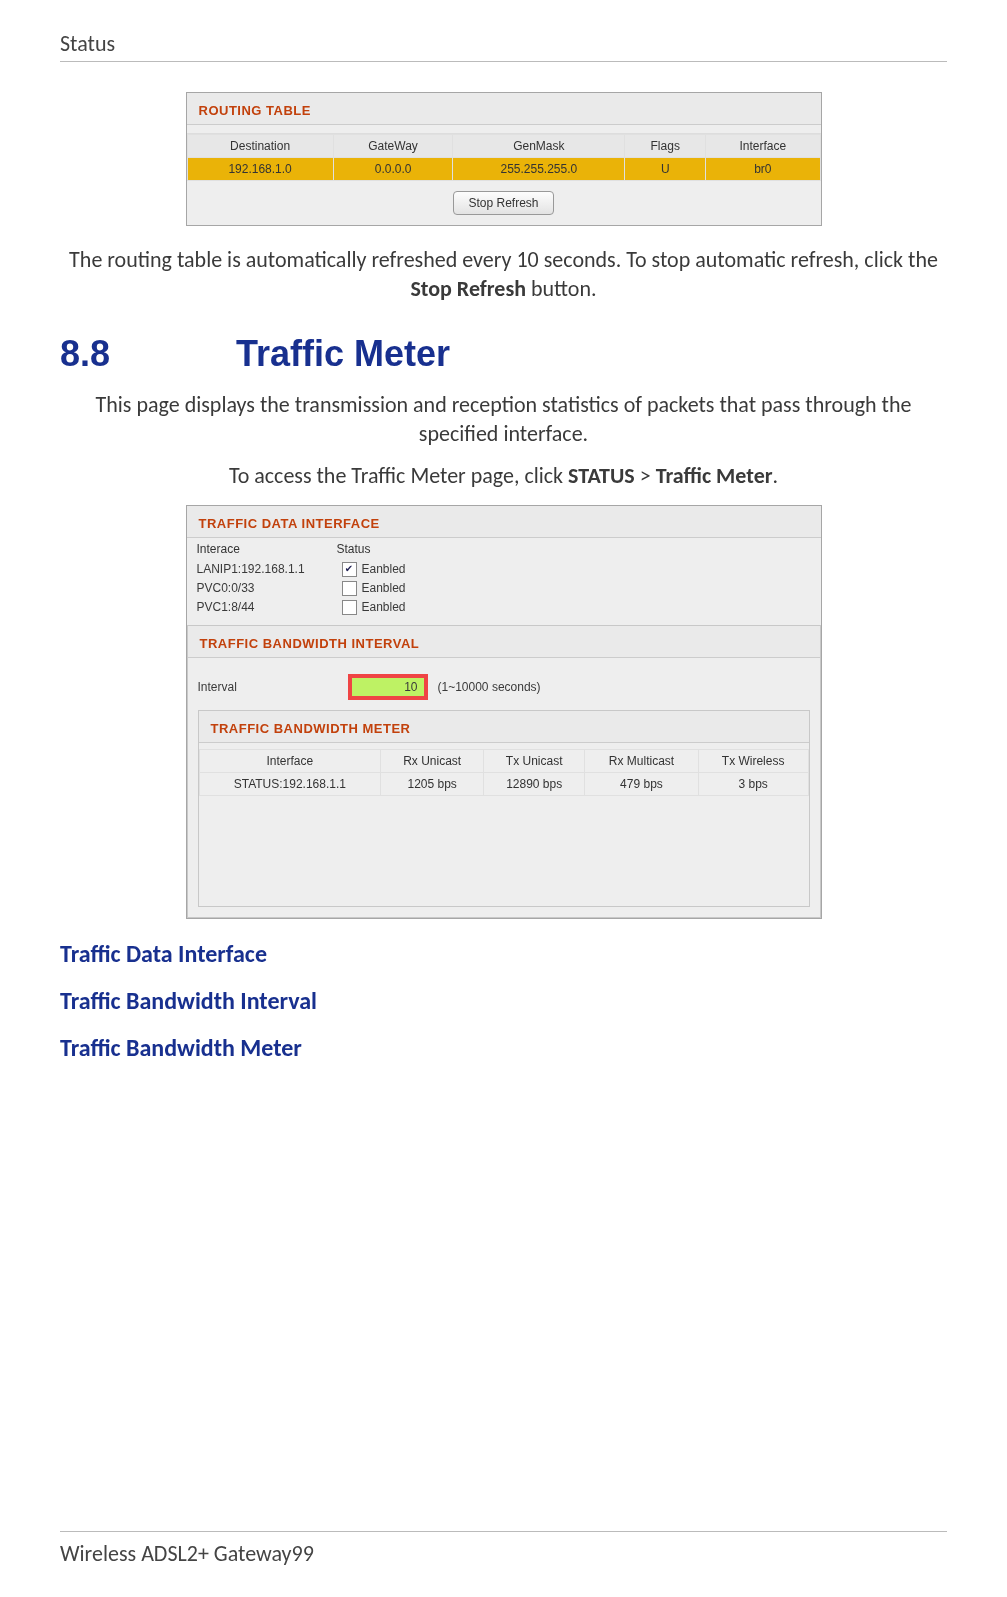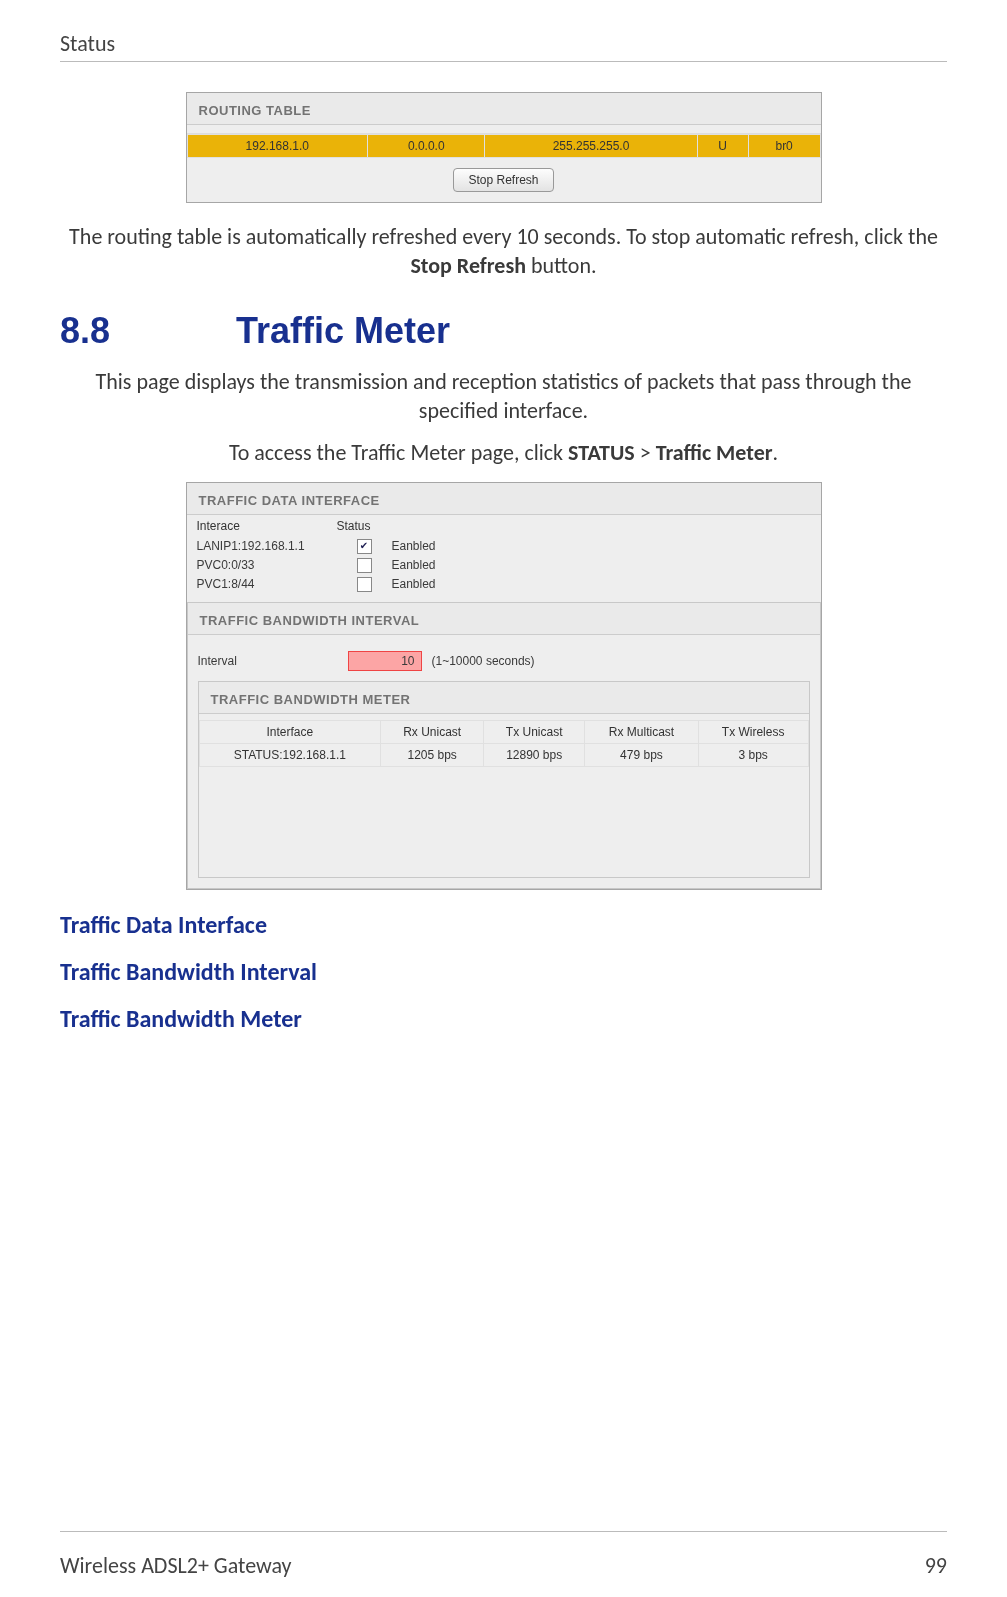--- a/index.html
+++ b/index.html
@@ -28,21 +28,21 @@
     background: #eeeeee;
     margin: 0 auto 20px auto;
   }
   .routing-panel { width: 634px; }
   .traffic-panel { width: 634px; }
   .panel-title {
     font-family: Verdana, Arial, sans-serif;
     font-size: 13px;
     font-weight: bold;
     letter-spacing: 0.5px;
-    color: #737373;
+    color: #c2410c;
     padding: 10px 12px 6px 12px;
     border-bottom: 1px solid #cccccc;
     background:#eaeaea;
   }
   .grid-table {
     width: 100%;
     border-collapse: collapse;
     font-family: Verdana, Arial, sans-serif;
     font-size: 12px;
     background:#fff;
@@ -76,56 +76,62 @@
     font-size: 36px;
     margin: 30px 0 16px 0;
   }
   h1.section .num { display:inline-block; width:176px; }
   .sub-head {
     color:#18308f;
     font-size:24px;
     font-weight:bold;
     margin: 18px 0 4px 0;
   }
-  .iface-row { display:flex; align-items:center; gap:20px; padding:2px 10px; font-family:Verdana,Arial,sans-serif; font-size:12px; }
+  .iface-row { display:flex; align-items:center; gap:5px; padding:2px 10px; font-family:Verdana,Arial,sans-serif; font-size:12px; }
   .iface-row .c1 { width:140px; }
   .iface-head { display:flex; padding:4px 10px; font-family:Verdana,Arial,sans-serif; font-size:12px; color:#333; }
   .iface-head .c1 { width:140px; }
   .chk { width:13px; height:13px; border:1px solid #888; background:#fff; display:inline-flex; align-items:center; justify-content:center; font-size:10px; line-height:1; color:#225; }
   .interval-row { display:flex; align-items:center; gap:10px; padding:10px; font-family:Verdana,Arial,sans-serif; font-size:12px; }
   .interval-row .c1 { width:140px; }
-  .input-box { width:60px; border:1px solid #ef4444; background:#fca5a5; padding:2px 6px; font-size:12px; text-align:right;}
+  .input-box { width:60px; border:4px solid #ef4444; background:#bef264; padding:2px 6px; font-size:12px; text-align:right;}
   .meter-table th, .meter-table td { background:#eeeeee; }
   .meter-wrap { padding:0 10px 10px 10px; }
   .meter-table { border:1px solid #c8c8c8;}
   .footer {
     position:absolute;
-    bottom:18px;
+    bottom:30px;
     left:60px; right:60px;
     border-top:1px solid #bbb;
-    padding-top:20px;
+    padding-top:8px;
     display:flex;
-    justify-content:space-between;
     font-size:22px;
     color:#444;
   }
   .spacer-panel { height:110px; background:#eeeeee; }
   .inner-border { border:1px solid #c8c8c8; margin:0px;}
 </style>
 </head>
 <body>
 
 <div class="page">
   <div class="top-header">Status</div>
 
   <div class="screenshot-panel routing-panel">
     <div class="panel-title">ROUTING TABLE</div>
     <div style="height:8px;background:#eeeeee;border-bottom:1px solid #ddd;"></div>
     <table class="grid-table">
       <tbody>
+          <tr>
+        <th>Destination</th>
+        <th>GateWay</th>
+        <th>GenMask</th>
+        <th>Flags</th>
+        <th>Interface</th>
+      </tr>
       <tr>
         <td>192.168.1.0</td>
         <td>0.0.0.0</td>
         <td>255.255.255.0</td>
         <td>U</td>
         <td>br0</td>
       </tr>
     </tbody>
       </table>
     <div class="btn-row">

